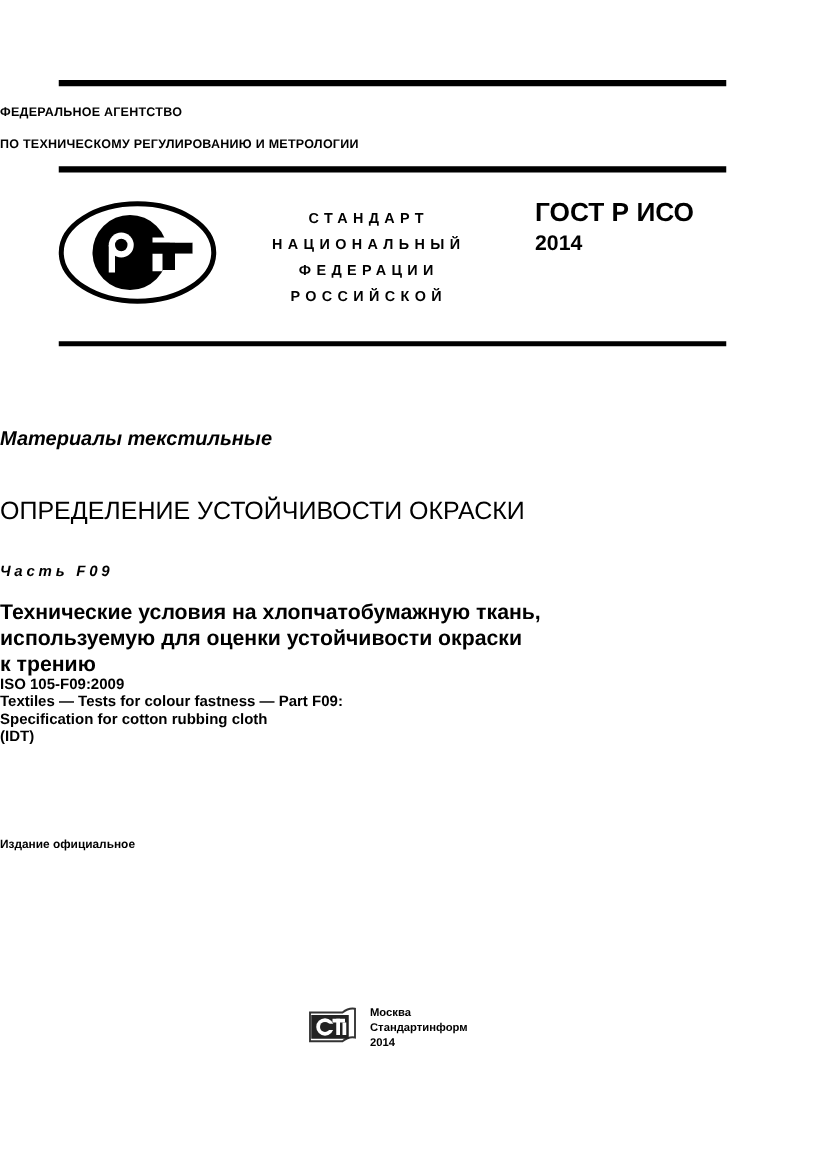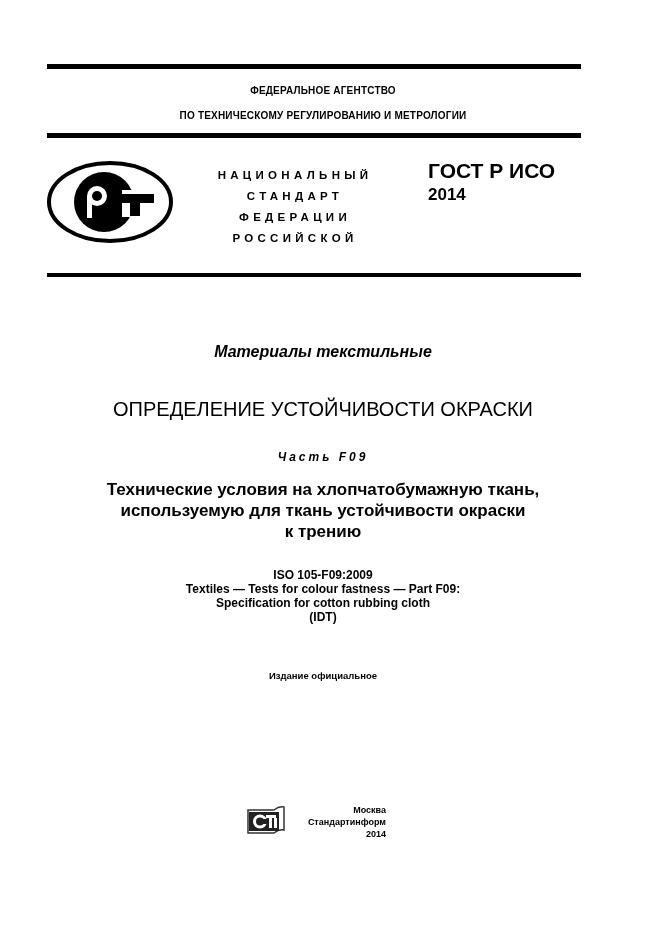--- a/index.html
+++ b/index.html
@@ -1,33 +1,33 @@
 <!DOCTYPE html>
 <html><head>
   <meta charset="utf-8">
   <style>
     html, body { margin: 0; padding: 0; background: #ffffff; }
     body { width: 661px; height: 936px; position: relative; overflow: hidden;
            font-family: "Liberation Sans", sans-serif; color: #000; }
     .abs { position: absolute; }
     .rule { position: absolute; left: 47px; width: 534px; background: #000; }
-    .center { position: absolute; left: 0; width: 558px; text-align: center; padding-left: 44px; }
+    .center { position: absolute; left: 0; width: 558px; text-align: left; }
     .agency { font-size: 10px; font-weight: bold; letter-spacing: 0.2px; }
     .natstd { position: absolute; left: 195px; width: 200px; text-align: center;
               font-size: 11.5px; font-weight: bold; letter-spacing: 4.3px; line-height: 21px; }
     .gost { position: absolute; left: 428px; font-weight: bold; line-height: 24px; }
     .gost .l1, .gost .l2 { font-size: 21px; }
     .gost .l3 { font-size: 17px; }
     .h-mat { font-size: 16px; font-weight: bold; }
     .h-main { font-size: 20px; font-weight: normal; }
     .h-part { font-size: 12px; font-weight: bold; letter-spacing: 3px; font-style: italic; }
     .h-sub { font-size: 17px; font-weight: bold; line-height: 21px; }
     .iso { font-size: 12px; font-weight: bold; line-height: 14px; }
     .official { font-size: 9.5px; font-weight: bold; }
-    .pub { position: absolute; left: 296px; width: 90px; text-align: right;
+    .pub { position: absolute; left: 296px; width: 90px; text-align: left;
            font-size: 9px; font-weight: bold; line-height: 12px; }
   </style>
 </head>
 <body>
 
 <div class="rule" style="top:64px;height:5px;"></div>
 <div class="rule" style="top:133px;height:5px;"></div>
 <div class="rule" style="top:273px;height:4px;"></div>
 
 <div class="center agency" style="top:85px;">ФЕДЕРАЛЬНОЕ АГЕНТСТВО</div>
@@ -43,41 +43,41 @@
     <rect x="76" y="30" width="32" height="4" fill="#fff"></rect>
     <rect x="76" y="43" width="8" height="14" fill="#fff"></rect>
     <rect x="94" y="43" width="14" height="14" fill="#fff"></rect>
     <circle cx="51" cy="36" r="10" fill="#fff"></circle>
     <circle cx="51" cy="36" r="5" fill="#000"></circle>
     <rect x="41" y="36" width="5" height="22" fill="#fff"></rect>
   </svg>
 </div>
 
 <div class="natstd" style="top:165px;">
+  <div>СТАНДАРТ</div>
   <div>НАЦИОНАЛЬНЫЙ</div>
-  <div>СТАНДАРТ</div>
   <div>ФЕДЕРАЦИИ</div>
   <div>РОССИЙСКОЙ</div>
 </div>
 
 <div class="gost" style="top:159px;">
   <div class="l1">ГОСТ Р ИСО</div>
   <div class="l3">2014</div>
 </div>
 
 <div class="center h-mat" style="top:343px;font-style:italic;">Материалы текстильные</div>
 <div class="center h-main" style="top:398px;">ОПРЕДЕЛЕНИЕ УСТОЙЧИВОСТИ ОКРАСКИ</div>
 <div class="center h-part" style="top:450px;">Часть F09</div>
 <div class="center h-sub" style="top:479px;">
   <div>Технические условия на хлопчатобумажную ткань,</div>
-  <div>используемую для ткань устойчивости окраски</div>
+  <div>используемую для оценки устойчивости окраски</div>
   <div>к трению</div>
 </div>
 
-<div class="center iso" style="top:568px;">
+<div class="center iso" style="top:540px;">
   <div>ISO 105-F09:2009</div>
   <div>Textiles — Tests for colour fastness — Part F09:</div>
   <div>Specification for cotton rubbing cloth</div>
   <div>(IDT)</div>
 </div>
 
 <div class="center official" style="top:670px;">Издание официальное</div>
 
 <div class="abs" style="left:246px;top:804px;width:40px;height:32px;">
   <svg width="40" height="32" viewBox="0 0 40 32">

